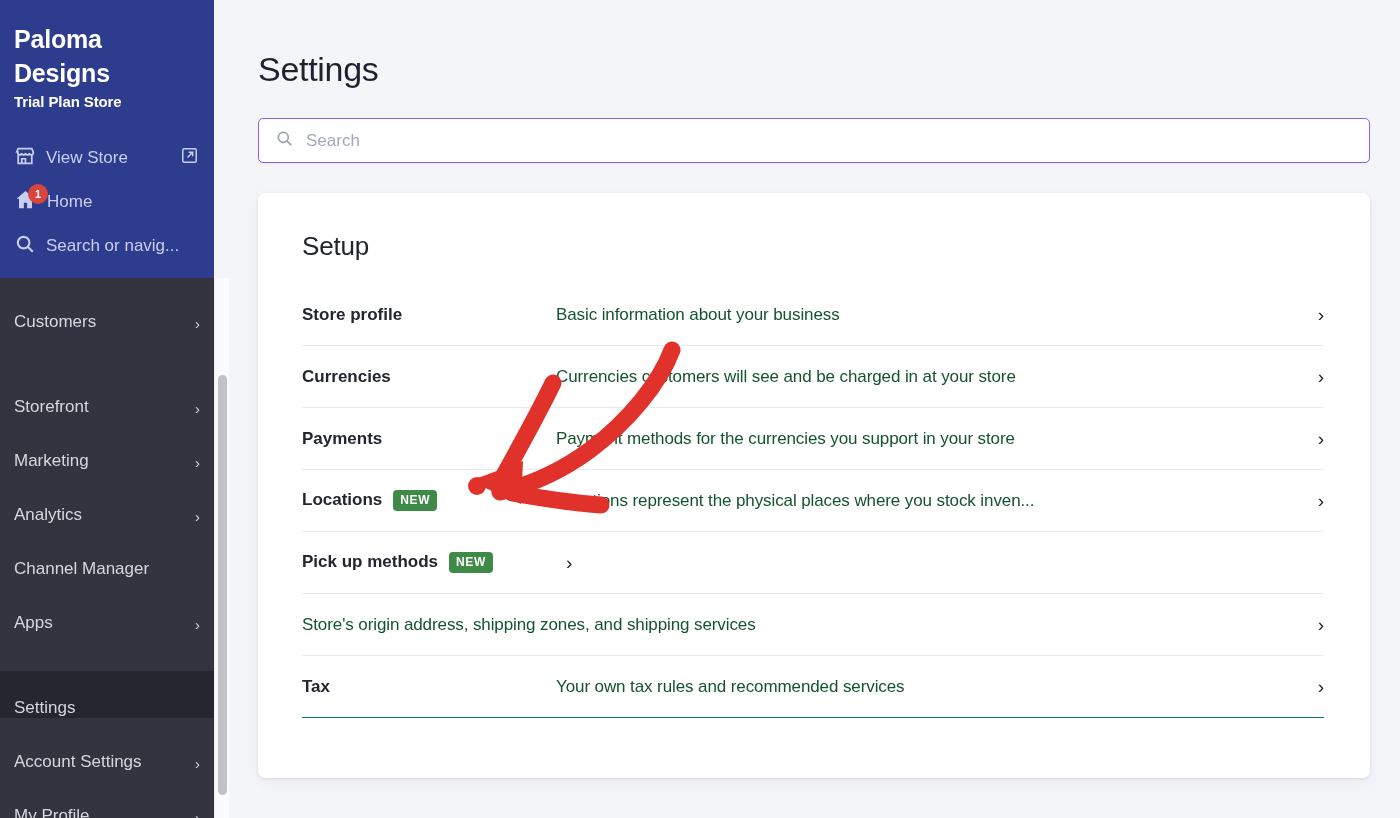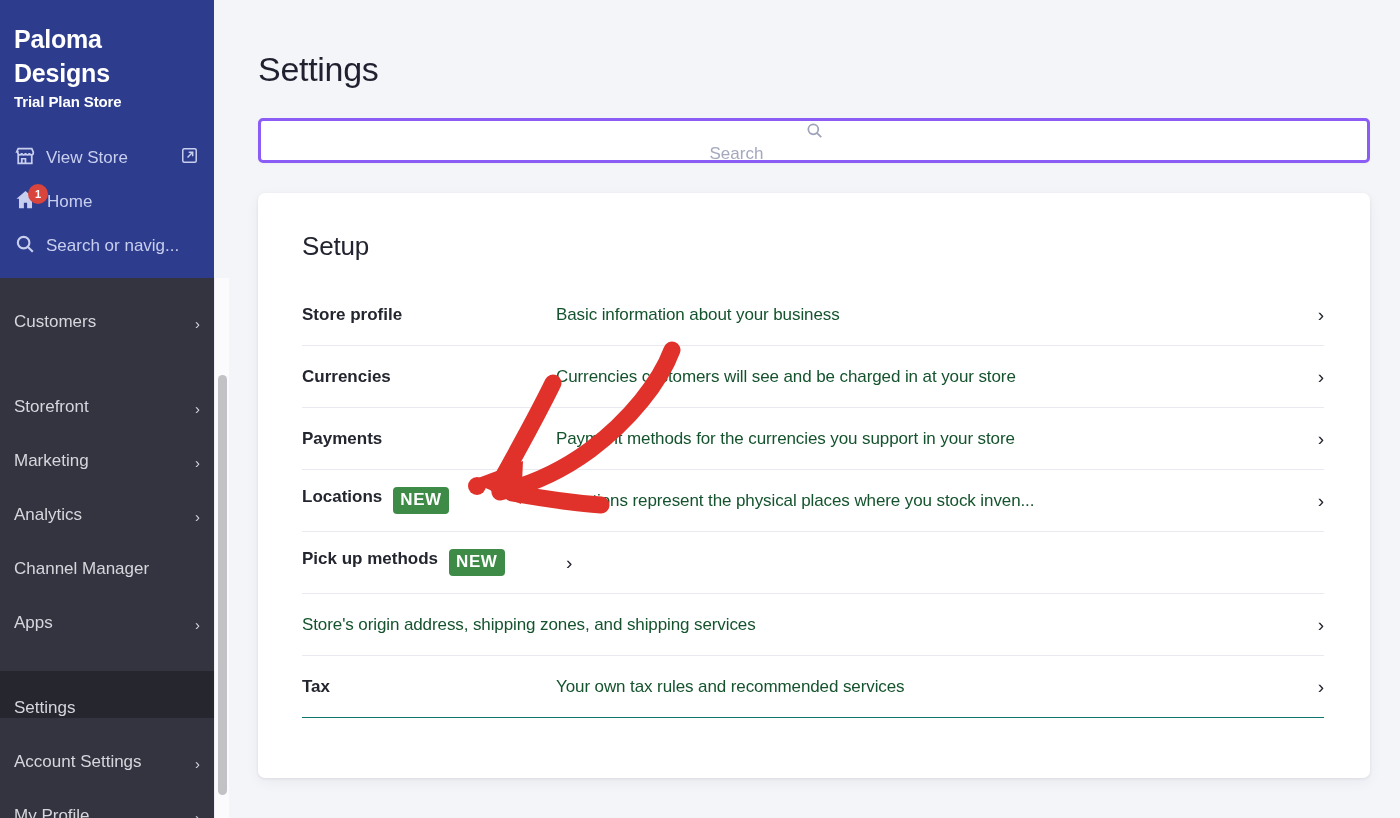--- a/index.html
+++ b/index.html
@@ -84,26 +84,25 @@
   }
   #page-title {
     font-size: 34px; color: #1f2130; font-weight: normal;
     letter-spacing: -0.3px;
     padding-top: 50px;
   }
   .search-box {
     margin-top: 29px;
     height: 45px;
     background: #fff;
-    border: 3px solid #8b5cf6;
+    border: 1px solid #8b5cf6;
     border-radius: 5px;
     display: flex; align-items: center;
     padding: 0 16px;
     box-shadow: 0 1px 2px rgba(40,42,60,.04);
-    flex-direction: column;
   }
   .search-box input {
     border: none; outline: none;
     font-size: 17px; color: #3b3f55;
     margin-left: 12px; flex: 1;
     font-family: "Liberation Sans", sans-serif;
     background: transparent;
   }
   .search-box input::placeholder { color: #a4a8bd; }
 
@@ -129,21 +128,21 @@
   }
   .row:last-child { border-bottom: 1px solid #0f766e; }
   .row-label {
     width: 254px; flex: 0 0 254px;
     font-size: 17px; font-weight: bold; color: #23252f;
     display: flex; align-items: flex-start;
   }
   .badge-new {
     display: inline-block;
     background: #3d8b47; color: #fff;
-    font-size: 17px; font-weight: bold;
+    font-size: 12px; font-weight: bold;
     letter-spacing: .6px;
     padding: 3px 7px 4px; border-radius: 4px;
     margin-left: 11px;
   }
   .row-desc {
     flex: 1;
     font-size: 17px; color: #14532d;
     letter-spacing: -0.1px;
   }
   .row-chev { color: #23252f; font-size: 19px; padding-left: 10px; }

